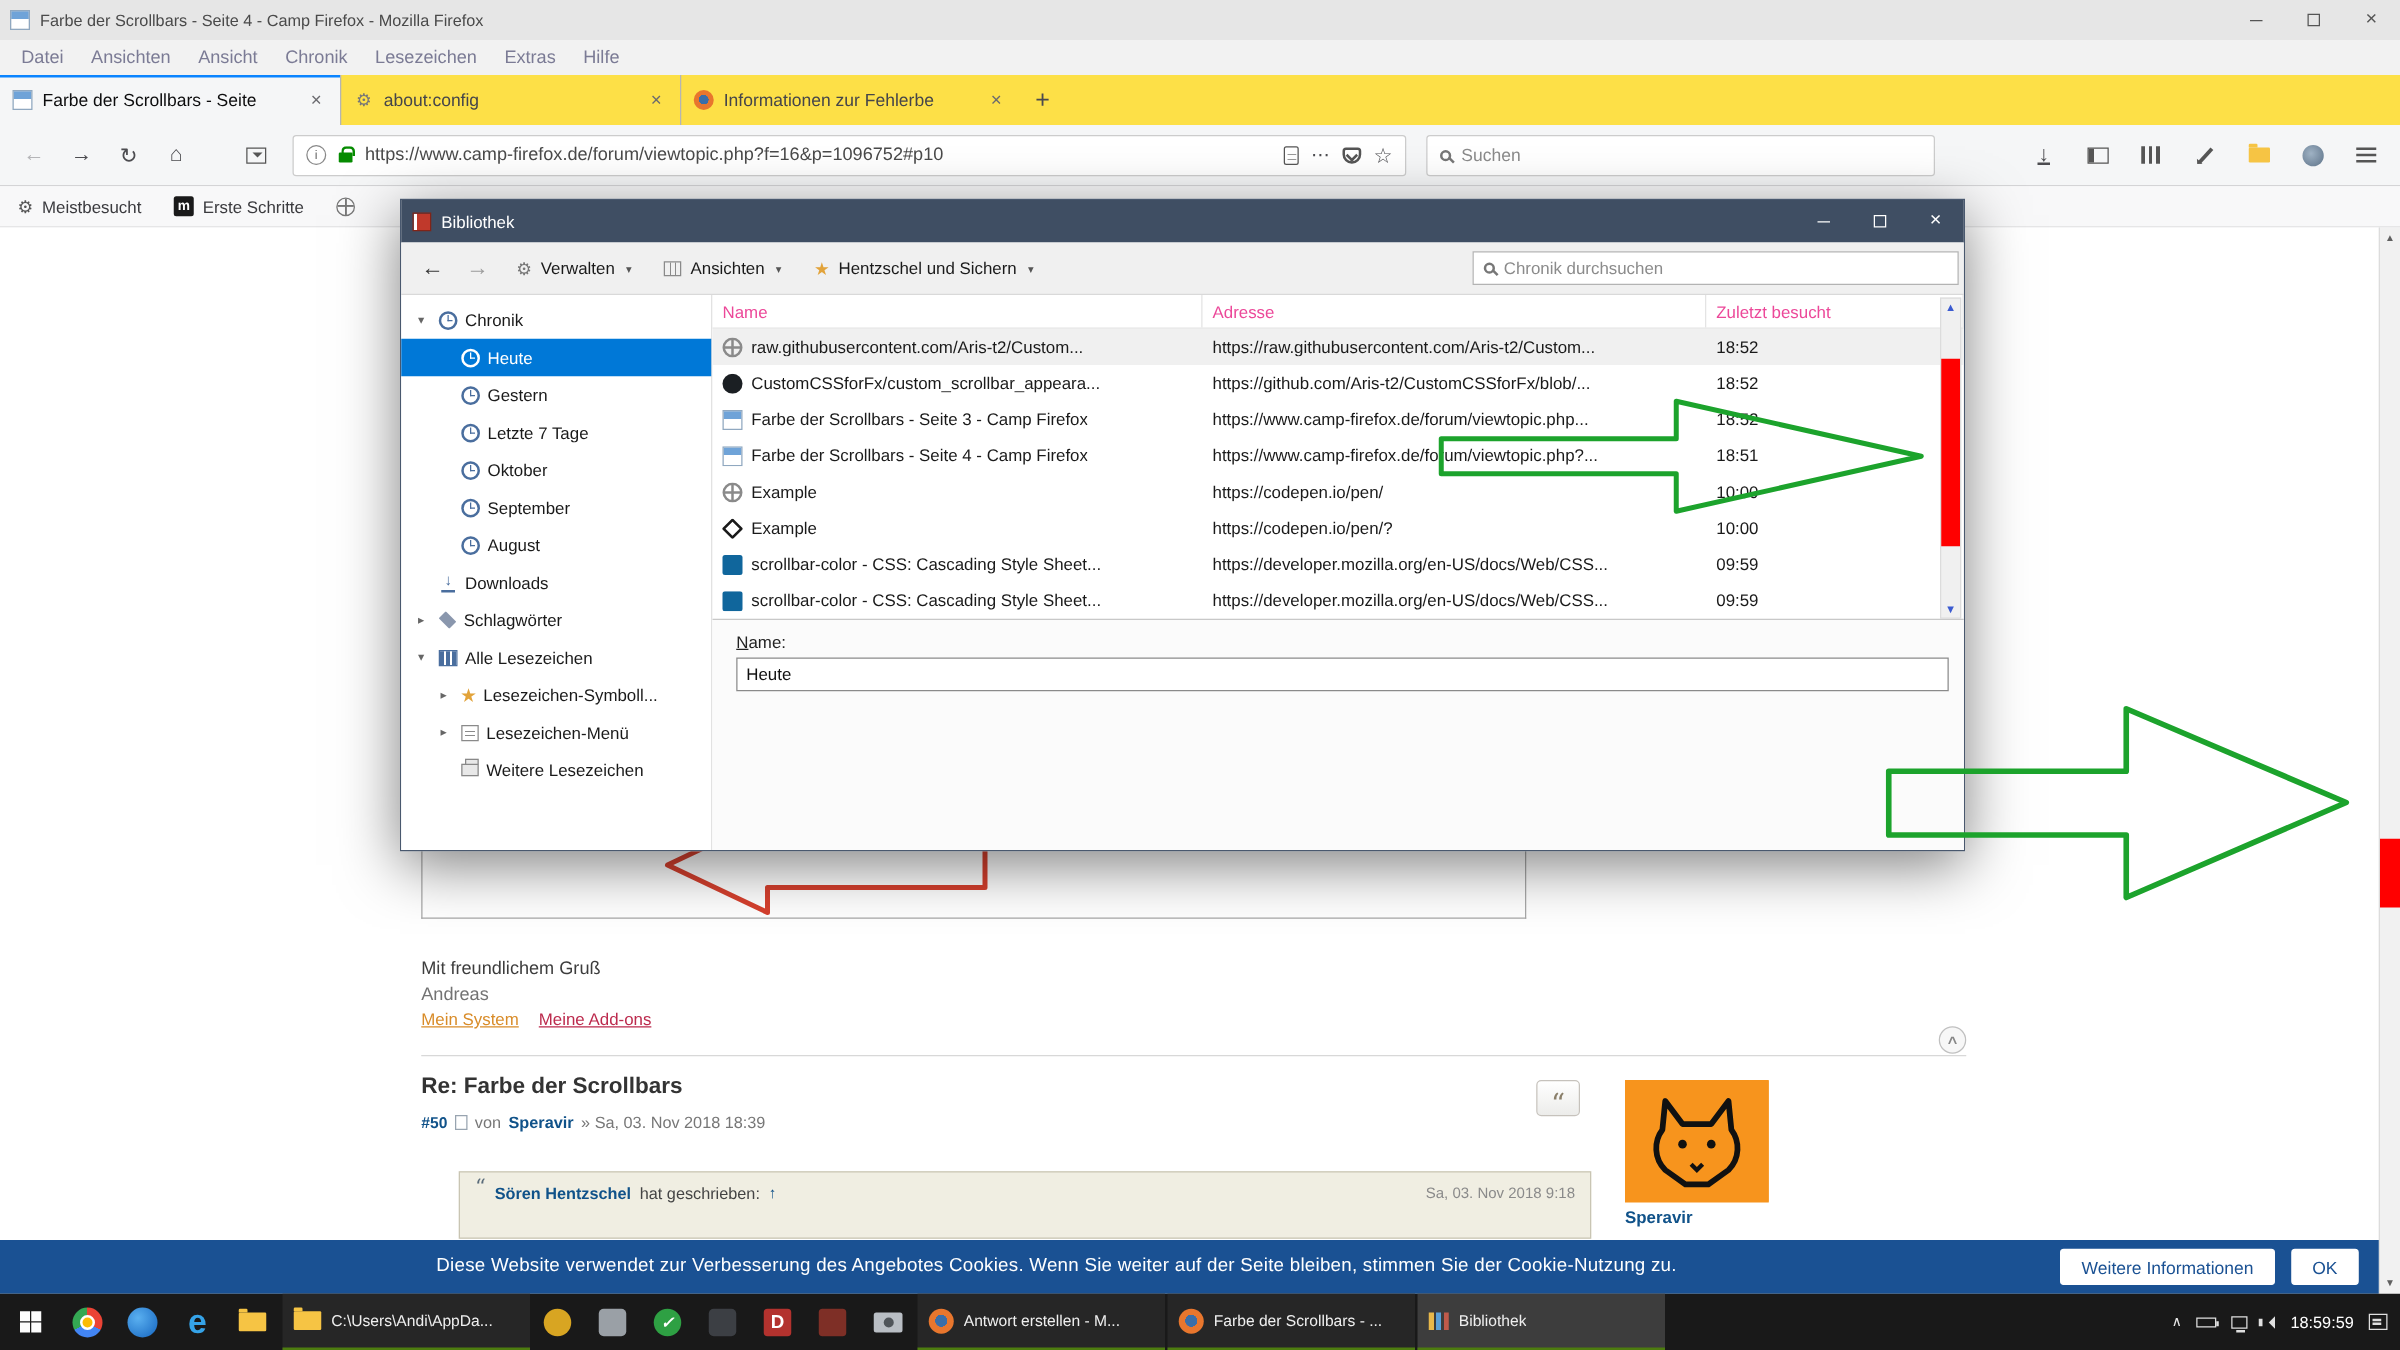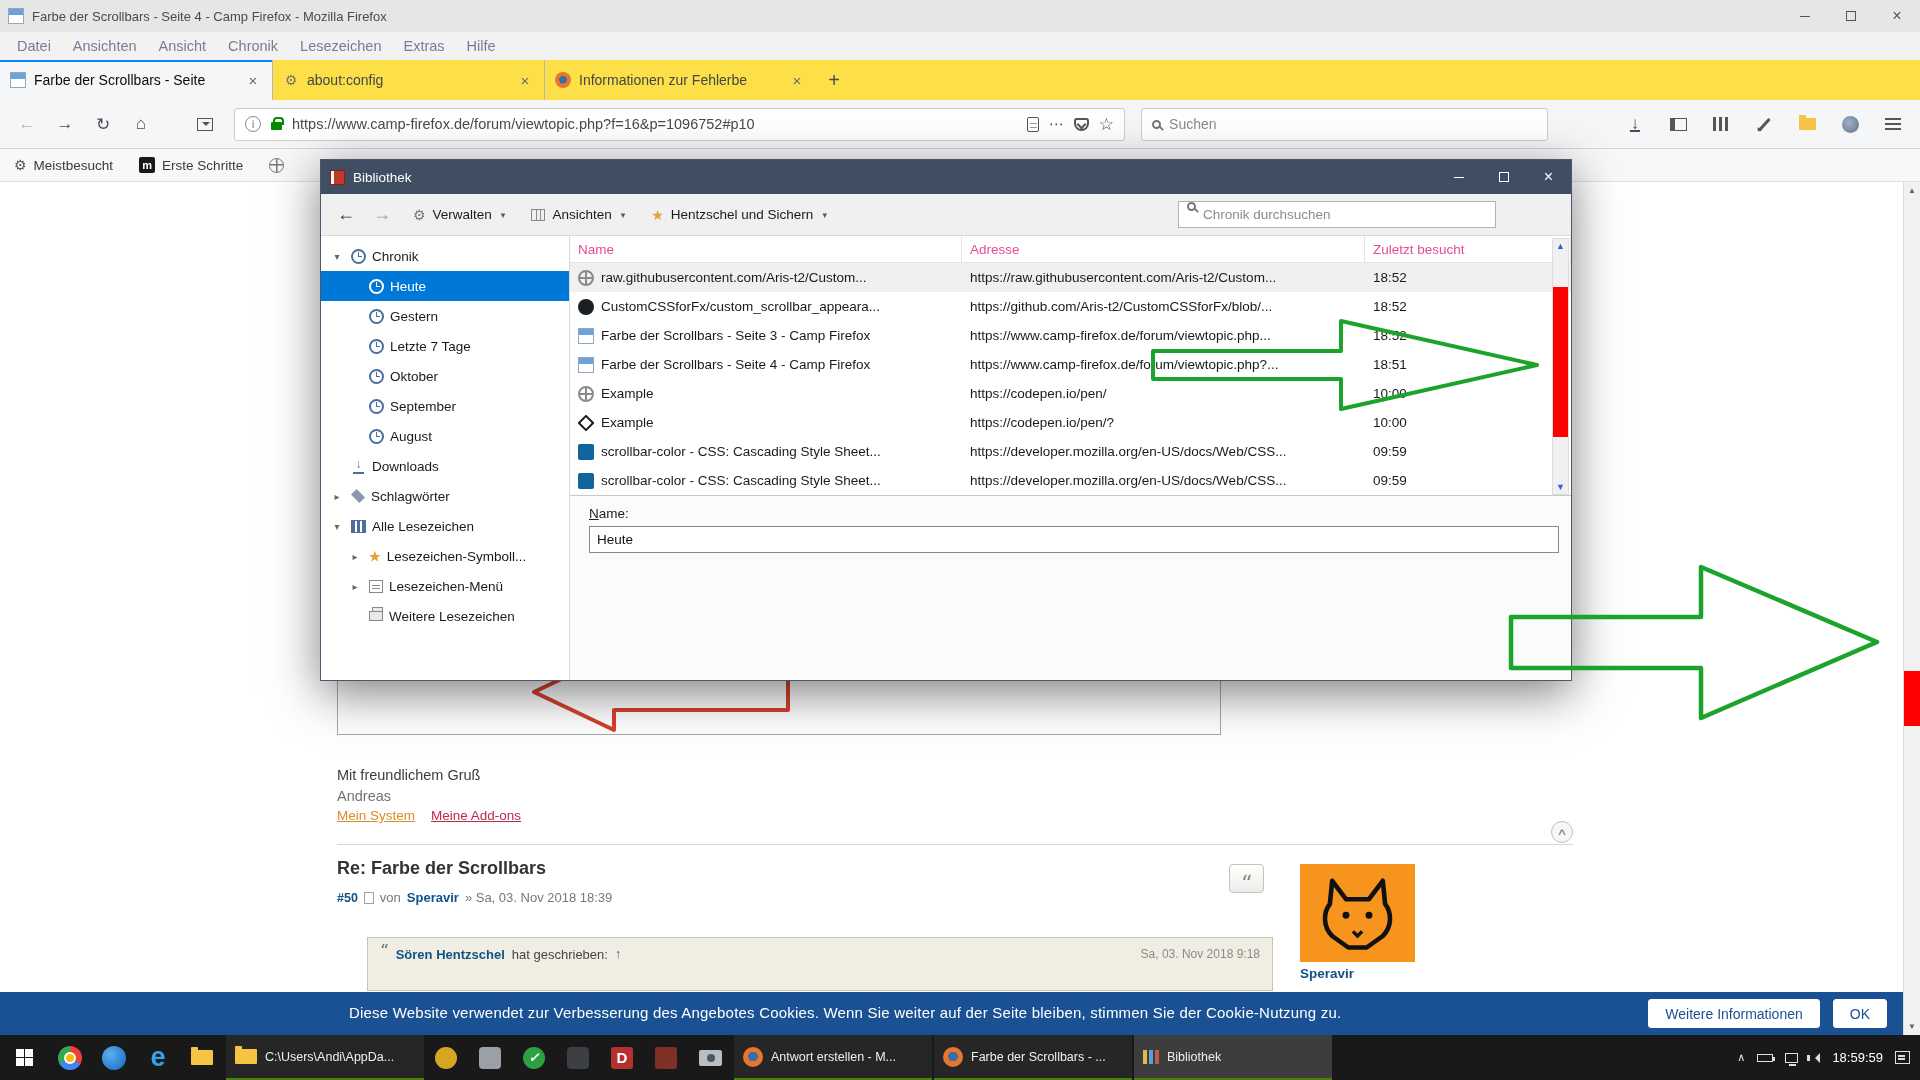--- a/index.html
+++ b/index.html
@@ -122,21 +122,21 @@
   .libctrls{margin-left:auto;display:flex;height:34px}
   .lwc{width:45px;display:flex;align-items:center;justify-content:center}
   .libtools{position:relative;height:42px;background:#f0f0f0;border-bottom:1px solid #d9d9d9;display:flex;align-items:center;padding:0 12px;gap:10px}
   .lnav{font-size:18px;color:#333;width:26px;text-align:center}
   .lnav.dim{color:#9b9b9b}
   .ltb{display:flex;align-items:center;gap:7px;font-size:13.5px;color:#1a1a1a;padding:5px 8px}
   .ltbico{color:#777;font-size:14px}
   .ltbico.star{color:#e2a33a}
   .caret{font-size:9px;color:#555;margin-left:2px}
   .sh-grid{width:14px;height:12px;border:1px solid #8a8a8a;background:linear-gradient(90deg,transparent 0 4px,#8a8a8a 4px 5px,transparent 5px 8px,#8a8a8a 8px 9px,transparent 9px);display:block}
-  .libsearch{position:absolute;left:857px;top:7px;width:318px;height:27px;background:#fff;border:1px solid #b3b3b3;display:flex;padding:0 8px;gap:7px}
+  .libsearch{position:absolute;left:857px;top:7px;width:389px;height:27px;background:#fff;border:1px solid #b3b3b3;display:flex;align-items:center;padding:0 8px;gap:7px}
   .libsearch input{font-size:13.5px}
   .libbody{position:absolute;left:0;top:76px;right:0;bottom:0;display:flex}
   .libside{width:249px;border-right:1px solid #d9d9d9;background:#fff;padding-top:5px}
   .titem{display:flex;align-items:center;height:30px;font-size:13.5px;color:#1a1a1a;padding-left:8px;gap:6px}
   .titem .tw{width:16px;font-size:10px;color:#666;text-align:center;flex:none}
   .titem.d1{padding-left:26px}
   .titem.sel{background:var(--accent,#0078d7);color:#fff}
   .tl{white-space:nowrap;overflow:hidden}
   .i-clock{width:15px;height:15px;border:2px solid #4a6e9e;border-radius:50%;position:relative;flex:none}
   .i-clock::before{content:"";position:absolute;left:4.5px;top:1.5px;width:1.5px;height:5px;background:#4a6e9e}

